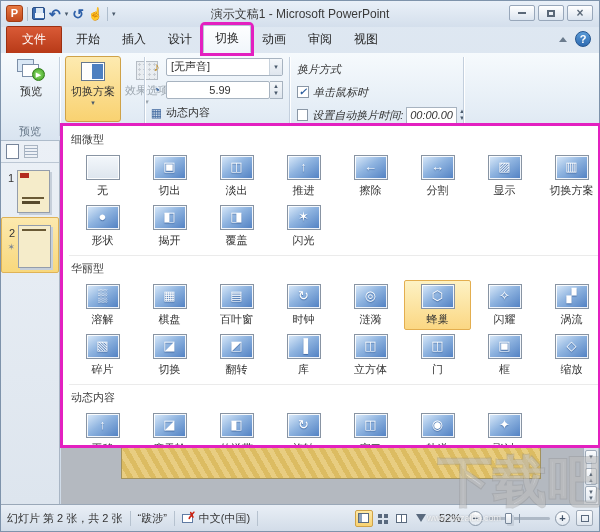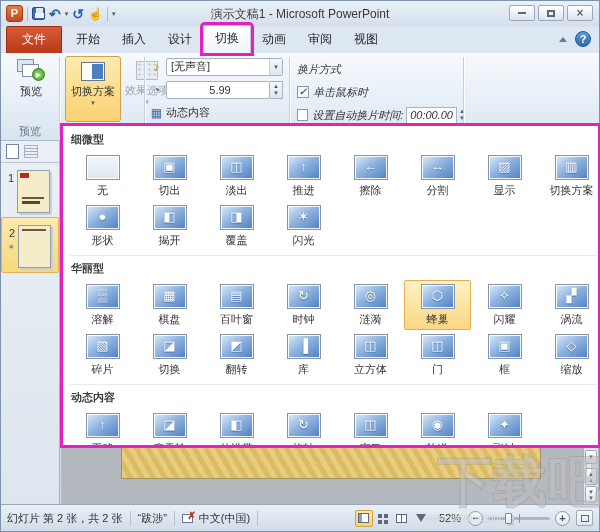--- a/index.html
+++ b/index.html
@@ -66,21 +66,21 @@
   .advance-grp { position:absolute; left:296px; top:6px; width:170px; }
   .arow { display:flex; align-items:center; height:20px; margin-bottom:3px; white-space:nowrap;font-style:italic; }
   .cbx { width:12px; height:12px; border:1px solid #8a97a6; background:#fff; margin-right:4px; font-size:10px; line-height:10px; text-align:center; color:#2c5e9e; font-weight:bold; }
   .timebox { width:54px; height:17px; background:#fff; border:1px solid #a7b3c0; text-align:center; line-height:15px; margin-left:3px; }
   .spin2 { display:flex; flex-direction:column; justify-content:center; width:11px; height:17px; font-size:6px; line-height:7px; text-align:center; color:#4a5a6c; }
 
   
   .gallery { position:absolute; left:59px; top:122px; width:541px; height:325px; background:#fff; border:3px solid #e320c0; z-index:60; overflow:hidden; padding:4px 0 0 6px; }
   .g-section { margin-bottom:4px; }
   .g-sep { border-top:1px solid #ebebeb; padding-top:3px; }
-  .g-head { font-weight:bold; color:#3c3c3c; margin:2px 16px 4px 2px; }
+  .g-head { font-weight:normal; color:#3c3c3c; margin:2px 16px 4px 2px; }
   .g-grid { display:grid; grid-template-columns:repeat(8,67px); }
   .g-item { display:flex; flex-direction:column; align-items:center; padding:3px 0 2px; border:1px solid transparent; border-radius:2px; }
   .g-item.sel { background:linear-gradient(#fdf2c4,#fbd783); border-color:#e3ae4f; }
   .t-ico { width:34px; height:25px; border:1px solid #8894a3; background:linear-gradient(145deg,#dcebfa 0%,#8fb4e0 45%,#4f7fc2 100%); box-shadow:inset 0 0 0 1px rgba(255,255,255,.9); color:#fff; font-size:13px; line-height:22px; text-align:center; text-shadow:0 1px 1px rgba(40,80,140,.65); }
   .t-ico.light { background:linear-gradient(#f3f7fb,#dde5ee); color:#b9c6d4; text-shadow:none; }
   .g-label { margin-top:3px; color:#333; white-space:nowrap; }
 
   
   .slidepanel { position:absolute; left:0; top:140px; width:59px; bottom:27px; background:linear-gradient(#ebf0f6,#dde5ee); border-right:1px solid #a9b6c5; }
   .ptabs { height:22px; border-bottom:1px solid #bcc7d4; display:flex; align-items:center; gap:5px; padding-left:5px; }

